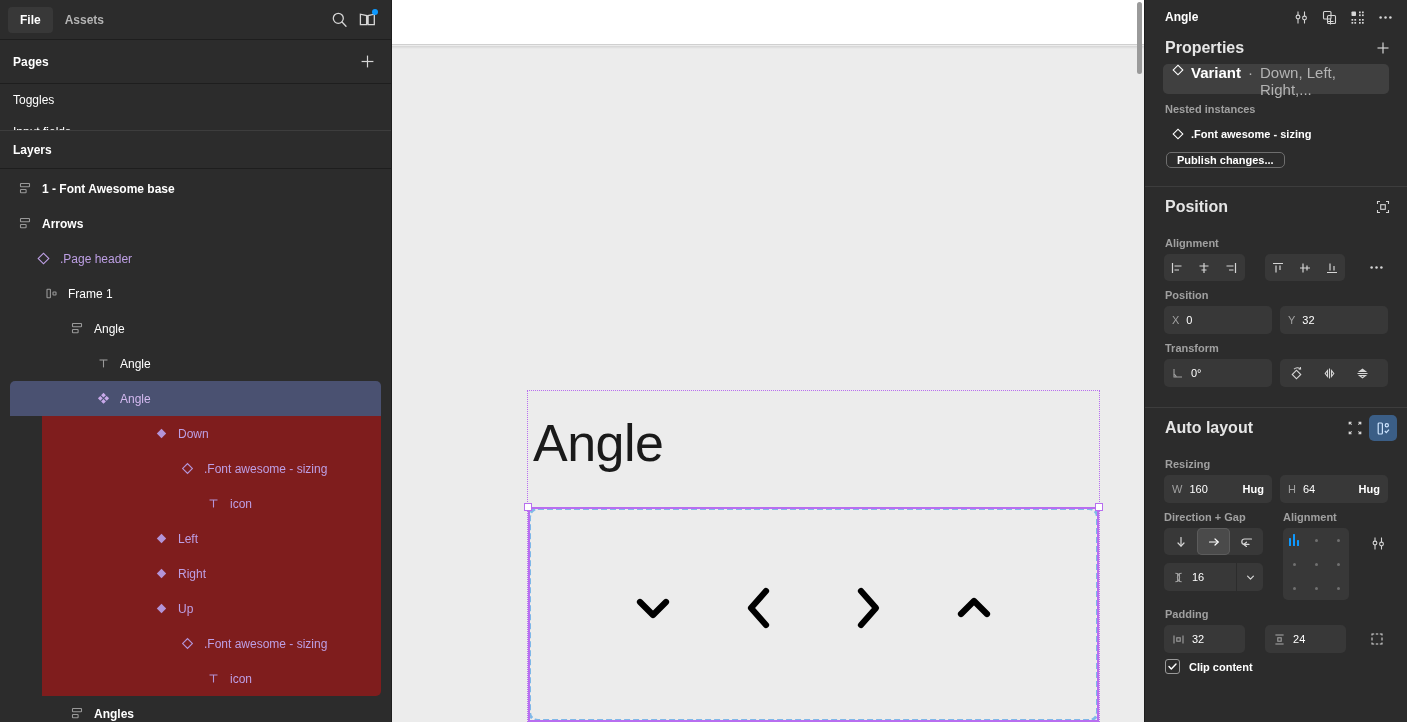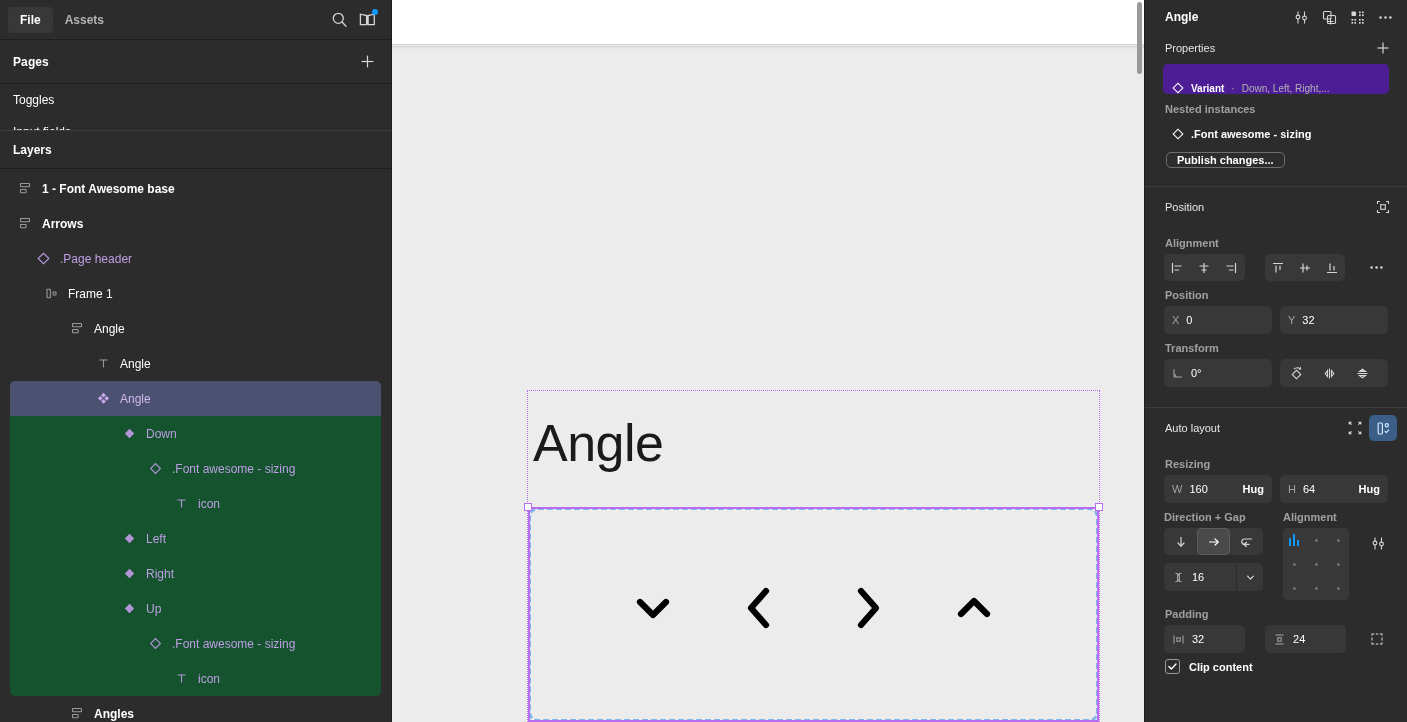--- a/index.html
+++ b/index.html
@@ -77,21 +77,21 @@
   }
   .layers-head .title { font-size: 12px; font-weight: 700; }
 
   .layers-list { flex: 1; overflow: hidden; position: relative; padding-top: 2px; }
   .layer-row {
     height: 35px; display: flex; align-items: center;
     font-size: 12px; color: #ffffff;
     position: relative;
   }
   .layer-row.selected { background: #4a5171; }
-  .layer-row.sel-child { background: #14532d; }
+  .layer-row.sel-child { background: #7f1d1d; margin-left: 32px; }
   .layer-row .li {
     width: 22px; height: 22px; flex: 0 0 22px;
     display: flex; align-items: center; justify-content: center;
     margin-right: 6px;
   }
   .layer-row .lbl { white-space: nowrap; overflow: hidden; text-overflow: ellipsis; }
   .layer-row.bold .lbl { font-weight: 700; }
   .layer-row.comp .lbl { color: #bd9fe4; }
   .layer-row.comp-sel .lbl { color: #d3b9f0; }
   .sel-wrap { border-radius: 5px; overflow: hidden; margin: 0 10px; }
@@ -182,31 +182,31 @@
     width: 28px; height: 26px;
     display: flex; align-items: center; justify-content: center;
     border-radius: 4px;
   }
 
   .rp-section { padding: 6px 10px 12px 10px; border-top: 1px solid #3d3d3d; }
   .rp-section.notop { border-top: none; padding-top: 0; }
   .rp-row-head {
     height: 28px; display: flex; align-items: center; padding-left: 10px;
   }
-  .rp-row-head .h { font-size: 11px; font-weight: 400; color: #e6e6e6; }
+  .rp-row-head .h { font-size: 16px; font-weight: 700; color: #e6e6e6; }
   .rp-row-head .sp { flex: 1; }
   .sublabel { font-size: 11px; color: #a0a0a0; padding-left: 10px; margin: 16px 0 5px; font-weight: 600; }
 
   .prop-chip {
     margin: 2px 8px 0 8px;
     height: 30px; border-radius: 5px;
-    background: #4c1d95;
-    display: flex; align-items: flex-end;
+    background: #404040;
+    display: flex; align-items: flex-start;
     padding: 0 9px; gap: 7px;
-    font-size: 10px;
+    font-size: 15px;
   }
   .prop-chip .pname { font-weight: 700; color: #ffffff; }
   .prop-chip .pval { color: #b3b3b3; }
   .nested-row {
     height: 28px; display: flex; align-items: center;
     padding: 0 9px; gap: 7px; margin: 0 8px;
     font-size: 11px; color: #ffffff; font-weight: 600;
   }
   .pub-btn {
     margin: 4px 0 0 11px;

